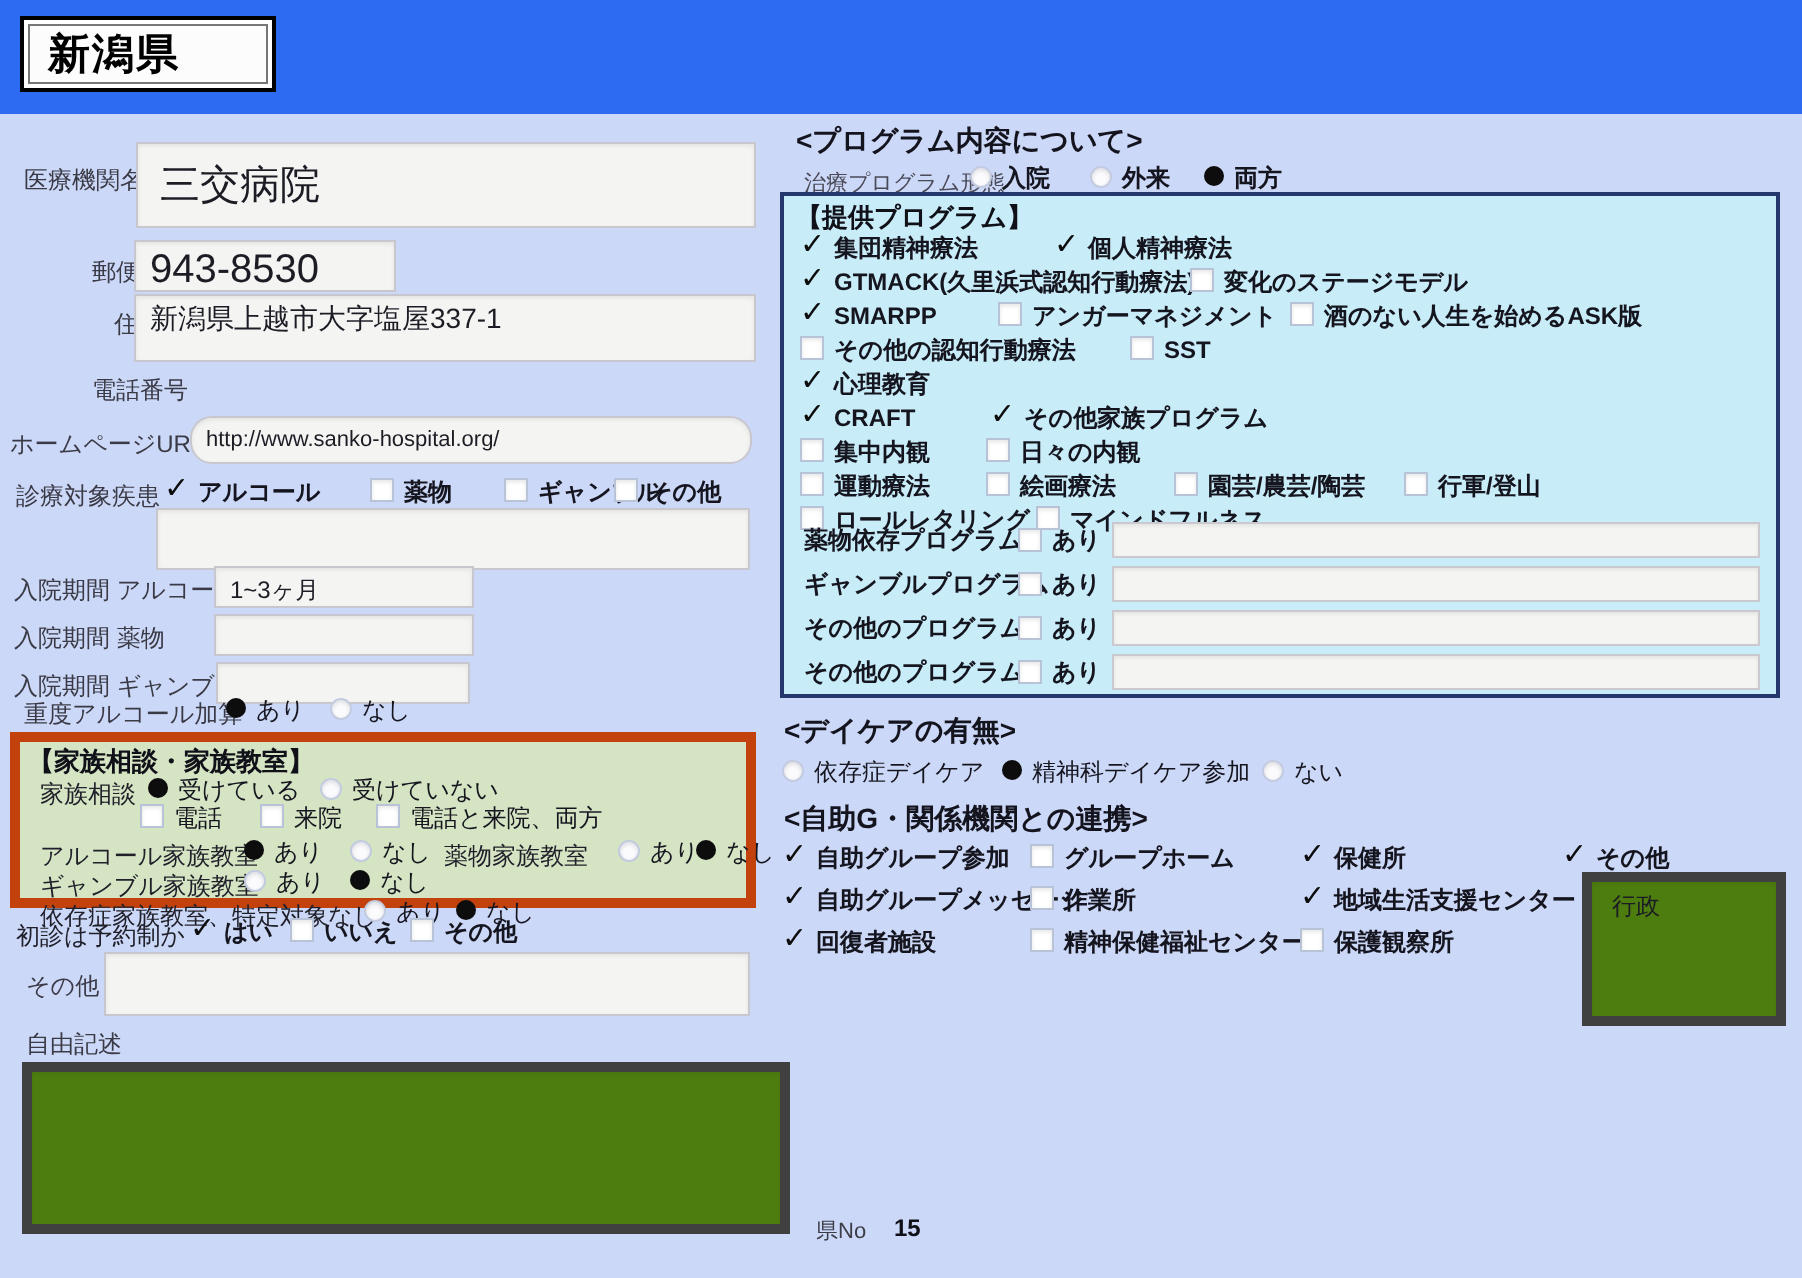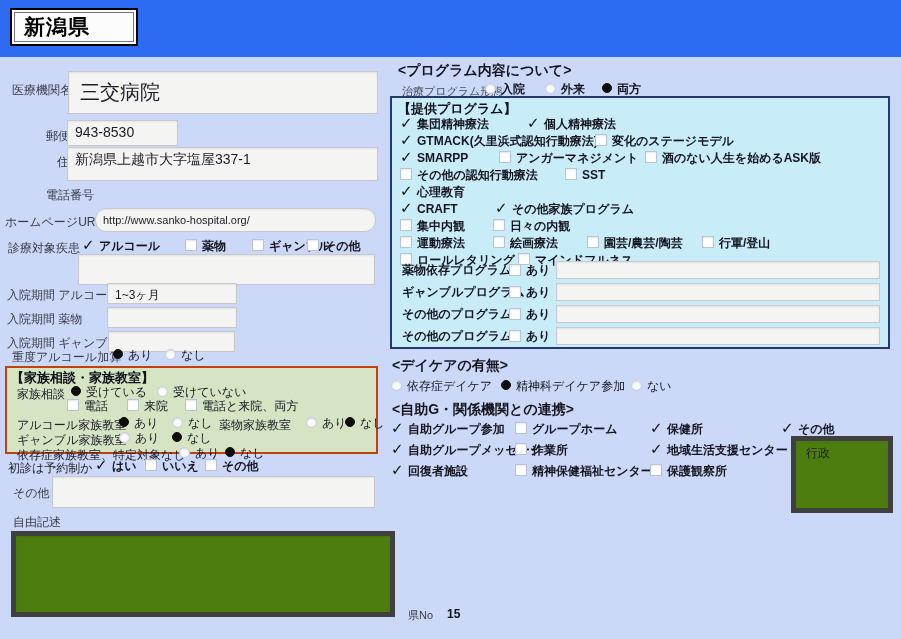--- a/index.html
+++ b/index.html
@@ -20,21 +20,21 @@
   .cb.b .t,.rd.b .t{font-weight:700;}
   .cbx{width:12px;height:12px;background:#fff;border:1px solid #b9c3d8;flex:none;
        box-shadow:inset 0 1px 2px rgba(0,0,0,.10);position:relative;margin-top:0px;box-sizing:border-box;}
   .cbx.on{background:transparent;border-color:transparent;box-shadow:none;}
   .cbx.on::after{content:"\2713";position:absolute;left:-1px;top:-2px;font-size:15px;
                  font-weight:700;color:#0d0d0d;line-height:14px;}
   .rad{width:11px;height:11px;border-radius:50%;background:#fbfbfd;border:1px solid #c2cbdf;
        box-shadow:inset 0 1px 2px rgba(0,0,0,.12);flex:none;box-sizing:border-box;margin-top:1px;}
   .rad.on{background:#0d0d0d;border-color:#0d0d0d;box-shadow:none;width:10px;height:10px;}
   .greenbox{position:absolute;left:5px;top:366px;width:373px;height:88px;background:#d5e4c3;
-            border:2px solid #c2410c;box-sizing:border-box;}
+            border:5px solid #c2410c;box-sizing:border-box;}
   .cyanbox{position:absolute;left:390px;top:96px;width:500px;height:253px;background:#c9edf8;
            border:2px solid #25386e;box-sizing:border-box;}
   .boxtitle{position:absolute;font-size:13px;font-weight:700;color:#101018;white-space:nowrap;}
   .xrow{position:absolute;left:10px;display:flex;align-items:center;gap:5px;width:478px;}
   .xlabel{width:102px;font-weight:700;font-size:12px;color:#15151f;flex:none;white-space:nowrap;}
   .xari{font-weight:700;font-size:12px;color:#15151f;flex:none;}
   .xinp{flex:1;height:18px;background:#f4f4f3;border:1px solid #c9c9cf;box-sizing:border-box;
         box-shadow:inset 0 1px 2px rgba(0,0,0,.07);font-size:12px;padding:1px 5px;color:#1c1c24;}
   .ta{position:absolute;background:#4d7c0f;border:5px solid #404040;box-sizing:border-box;
       box-shadow:inset 0 1px 2px rgba(0,0,0,.06);font-size:12px;color:#1c1c24;padding:4px 8px;}
@@ -47,21 +47,21 @@
 
   <div class="band"></div>
   <div class="prefbox">
     <span>新潟県</span>
   </div>
 
   <div class="lbl" style="left:12px;top:82px;">医療機関名</div>
   <div class="inp" style="left:68px;top:71px;width:310px;height:43px;font-size:20px;padding:7px 11px;">三交病院</div>
 
   <div class="lbl" style="left:46px;top:128px;">郵便番号</div>
-  <div class="inp" style="left:67px;top:120px;width:111px;height:26px;font-size:14px;">943-8530</div>
+  <div class="inp" style="left:67px;top:120px;width:131px;height:26px;font-size:20px;">943-8530</div>
 
   <div class="lbl" style="left:57px;top:154px;">住所</div>
   <div class="inp" style="left:67px;top:147px;width:311px;height:34px;font-size:14px;">新潟県上越市大字塩屋337-1</div>
 
   <div class="lbl" style="left:46px;top:187px;">電話番号</div>
 
   <div class="lbl" style="left:5px;top:214px;">ホームページURL</div>
   <div class="inp small" style="left:95px;top:208px;width:281px;height:24px;padding-top:5px;border-radius:11px;">http://www.sanko-hospital.org/</div>
 
   <div class="lbl" style="left:8px;top:240px;">診療対象疾患</div>

